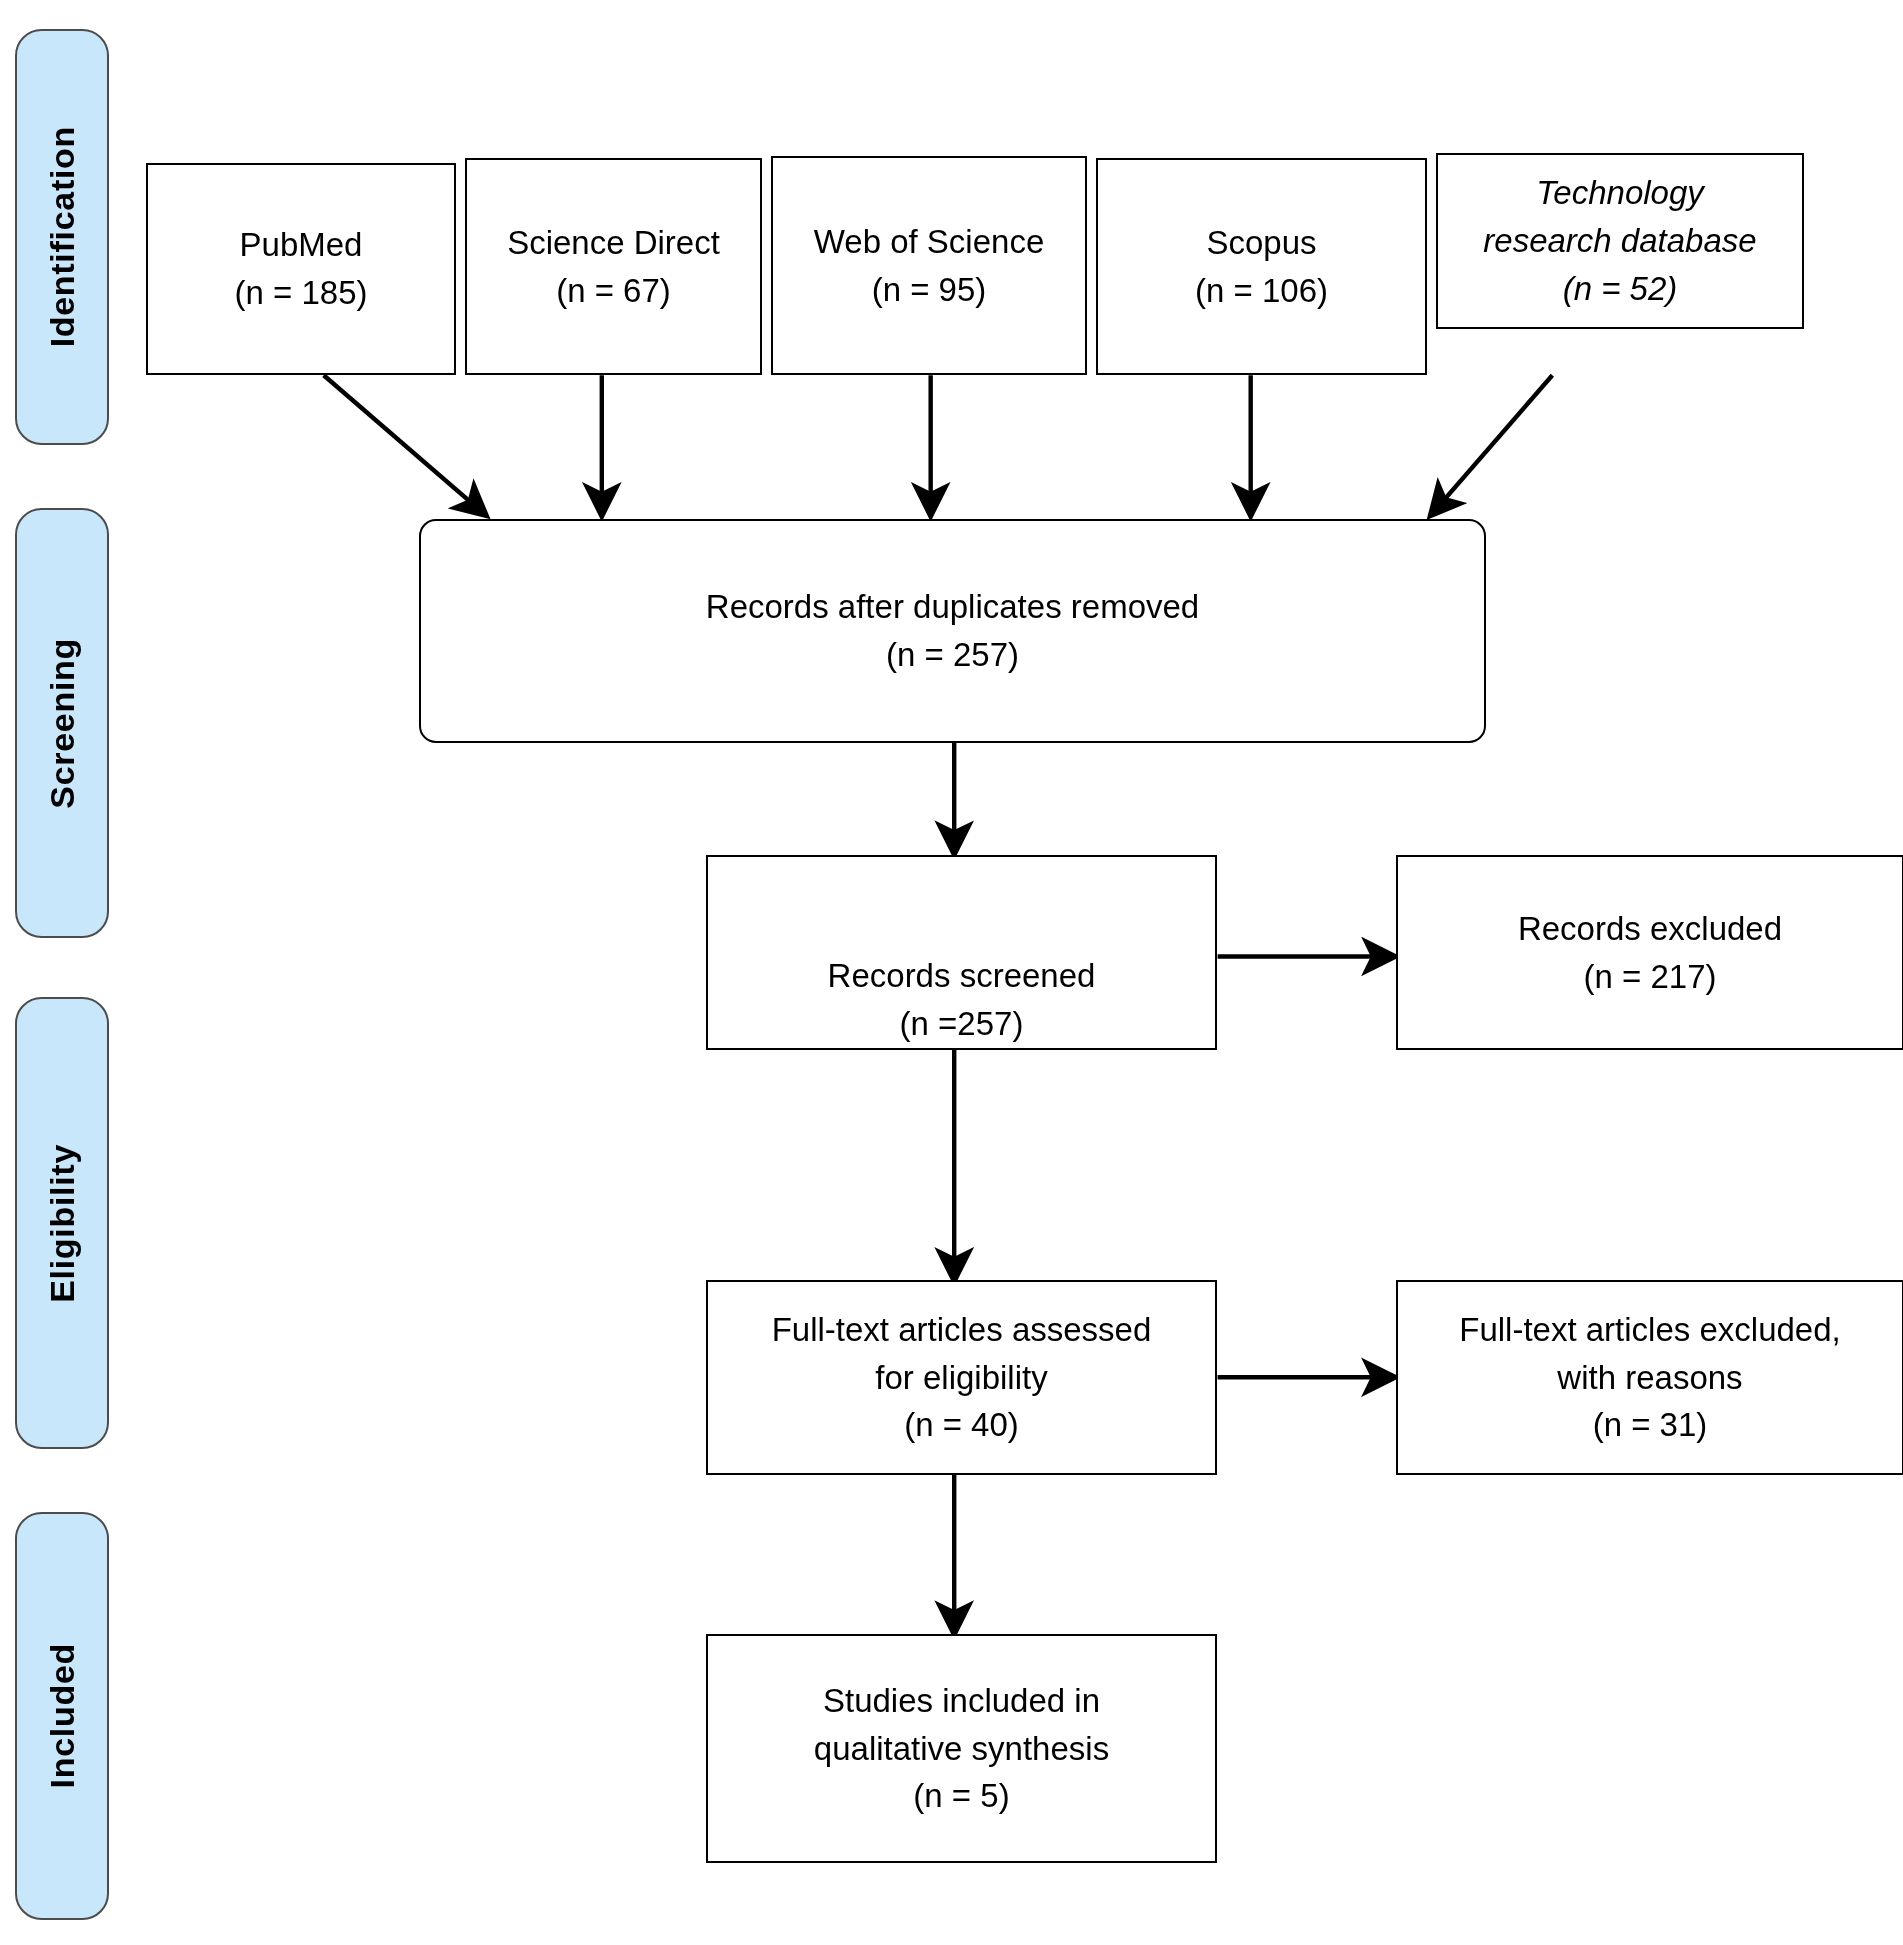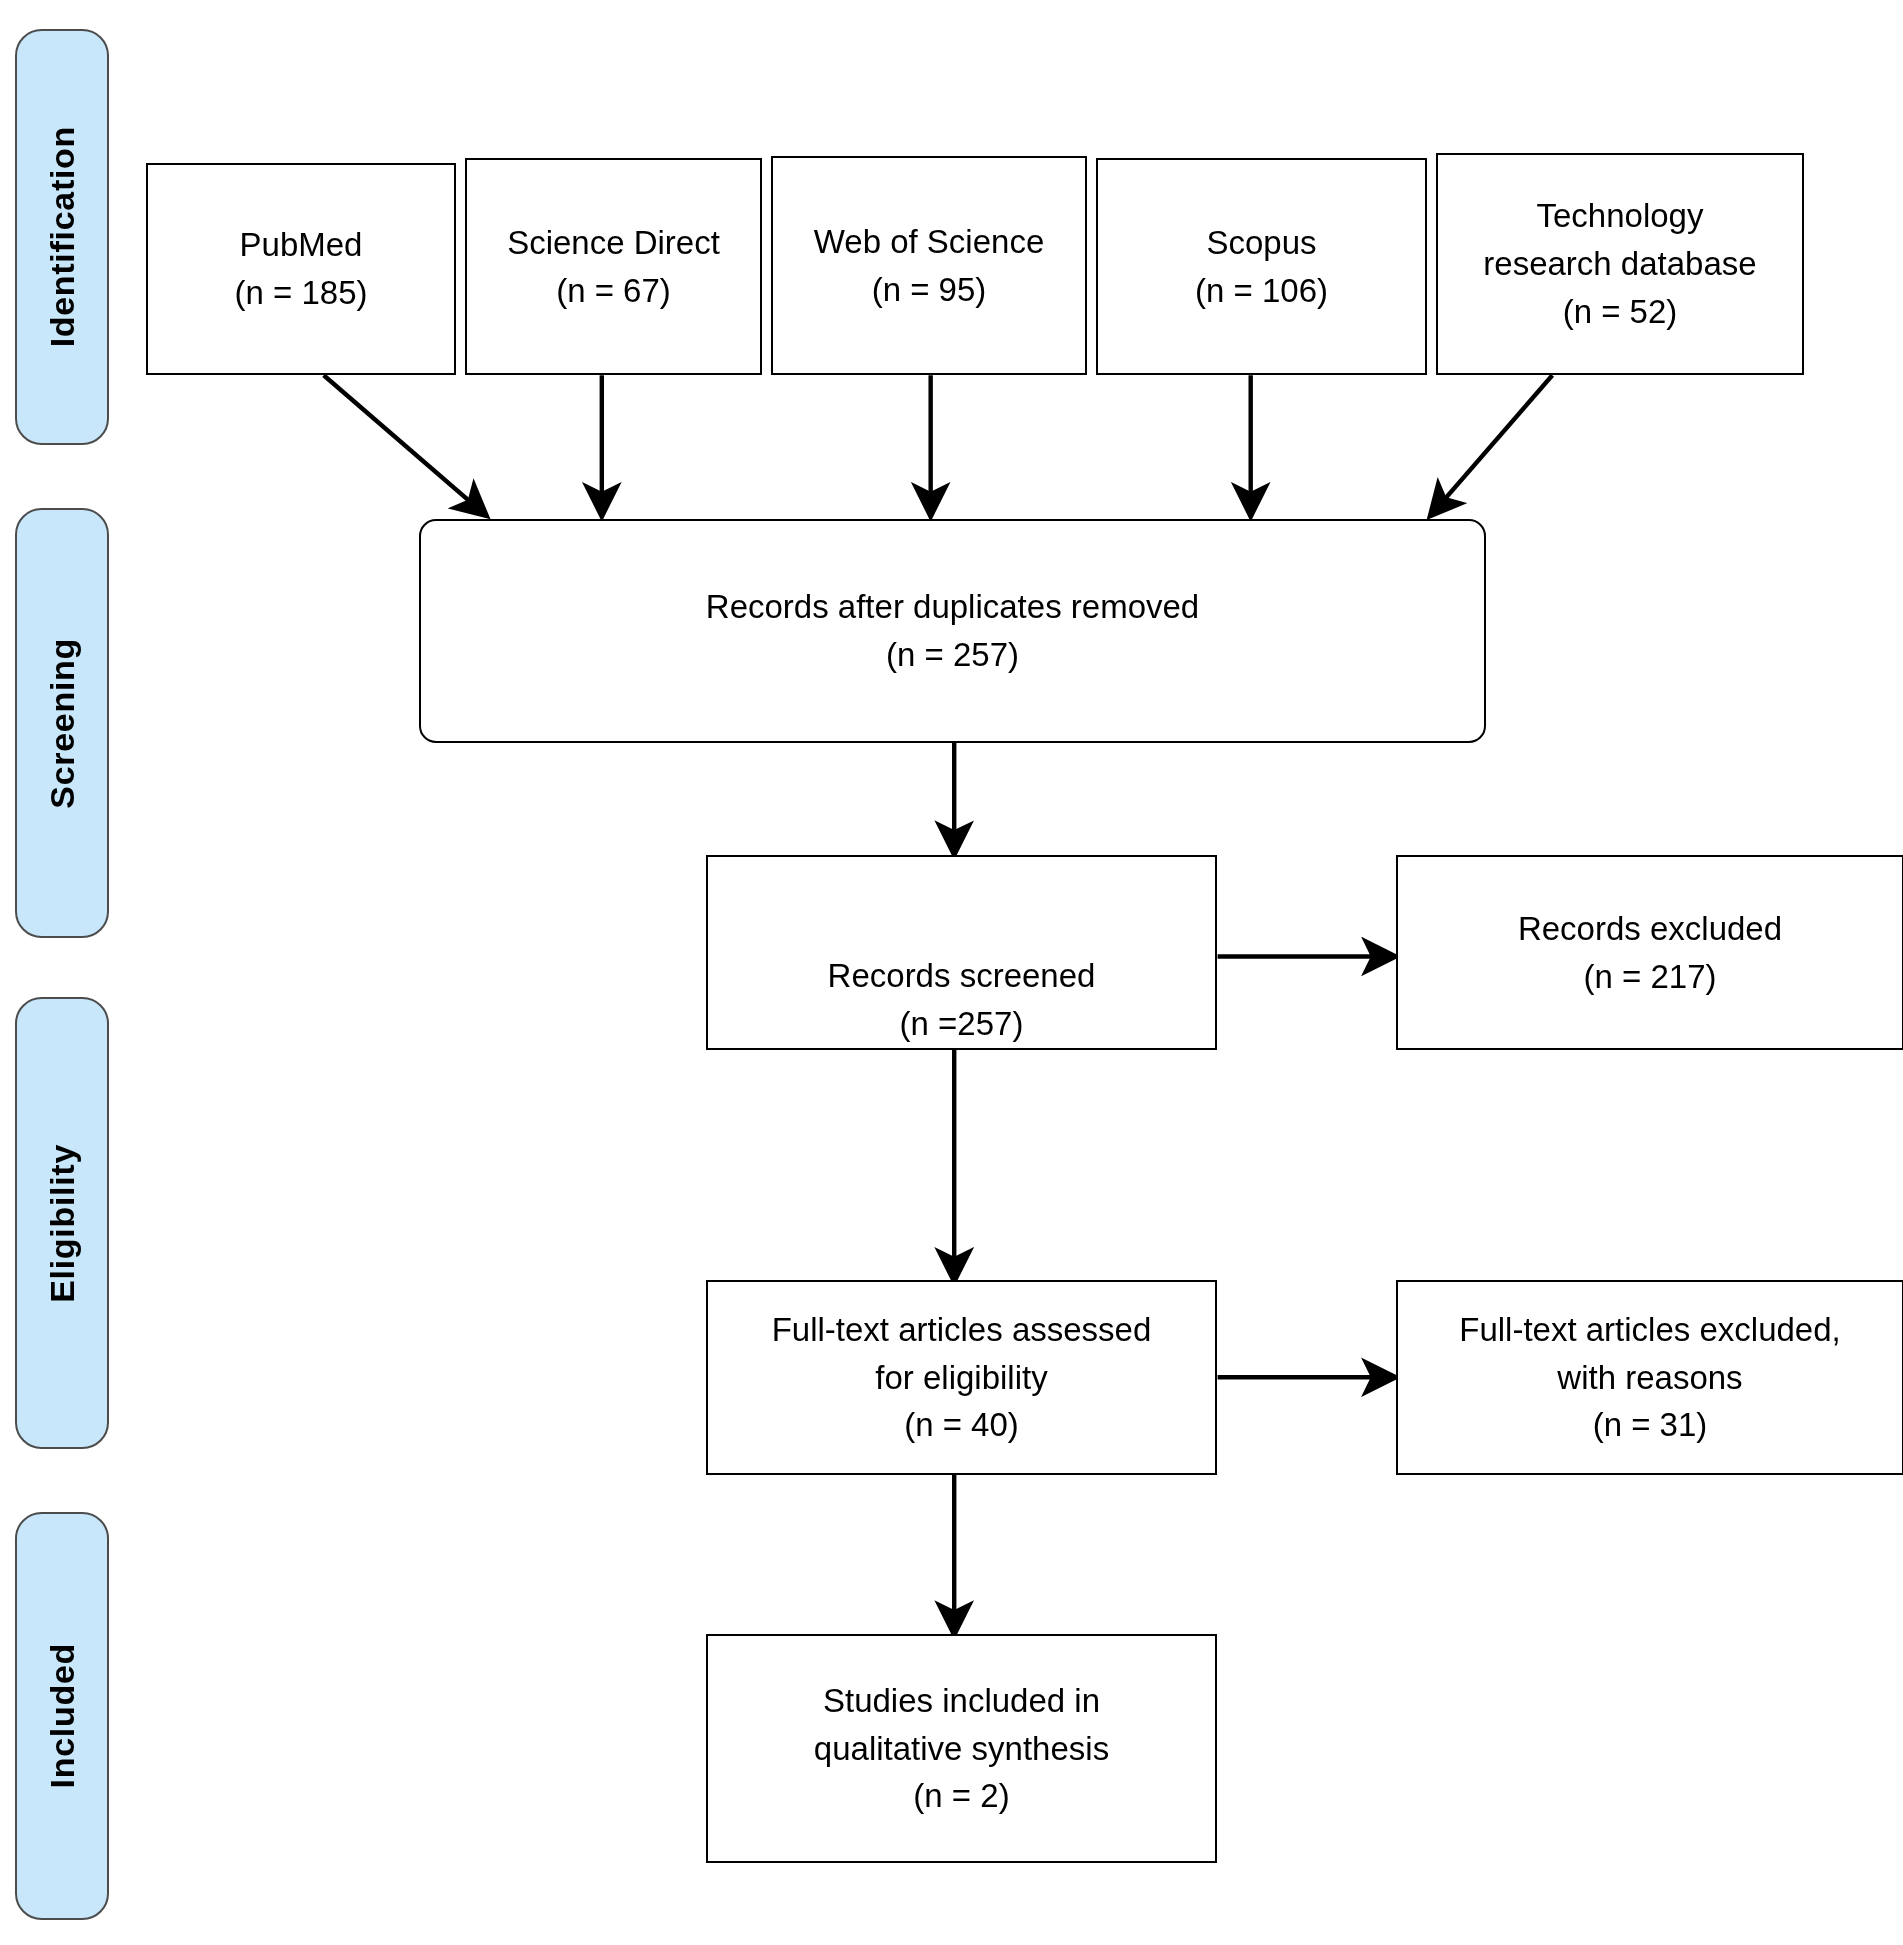--- a/index.html
+++ b/index.html
@@ -131,21 +131,21 @@
   <div class="flow-box" style="left:771px; top:156px; width:316px; height:219px;">
     <span class="box-text">Web of Science
 (n = 95)</span>
   </div>
 
   <div class="flow-box" style="left:1096px; top:158px; width:331px; height:217px;">
     <span class="box-text">Scopus
 (n = 106)</span>
   </div>
 
-  <div class="flow-box" style="left:1436px; top:153px; width:368px; height:222px;">
+  <div class="flow-box" style="left:1436px; top:153px; width:368px; height:176px;font-style:italic;">
     <span class="box-text">Technology
 research database
 (n = 52)</span>
   </div>
 
   <div class="flow-box" style="left:419px; top:519px; width:1067px; height:224px;border-radius:17px;">
     <span class="box-text">Records after duplicates removed
 (n = 257)</span>
   </div>
 
@@ -167,17 +167,17 @@
 
   <div class="flow-box" style="left:1396px; top:1280px; width:508px; height:195px;">
     <span class="box-text">Full-text articles excluded,
 with reasons
 (n = 31)</span>
   </div>
 
   <div class="flow-box" style="left:706px; top:1634px; width:511px; height:229px;">
     <span class="box-text">Studies included in
 qualitative synthesis
-(n = 2)</span>
+(n = 5)</span>
   </div>
 
 </div>
 
 
 </body></html>

